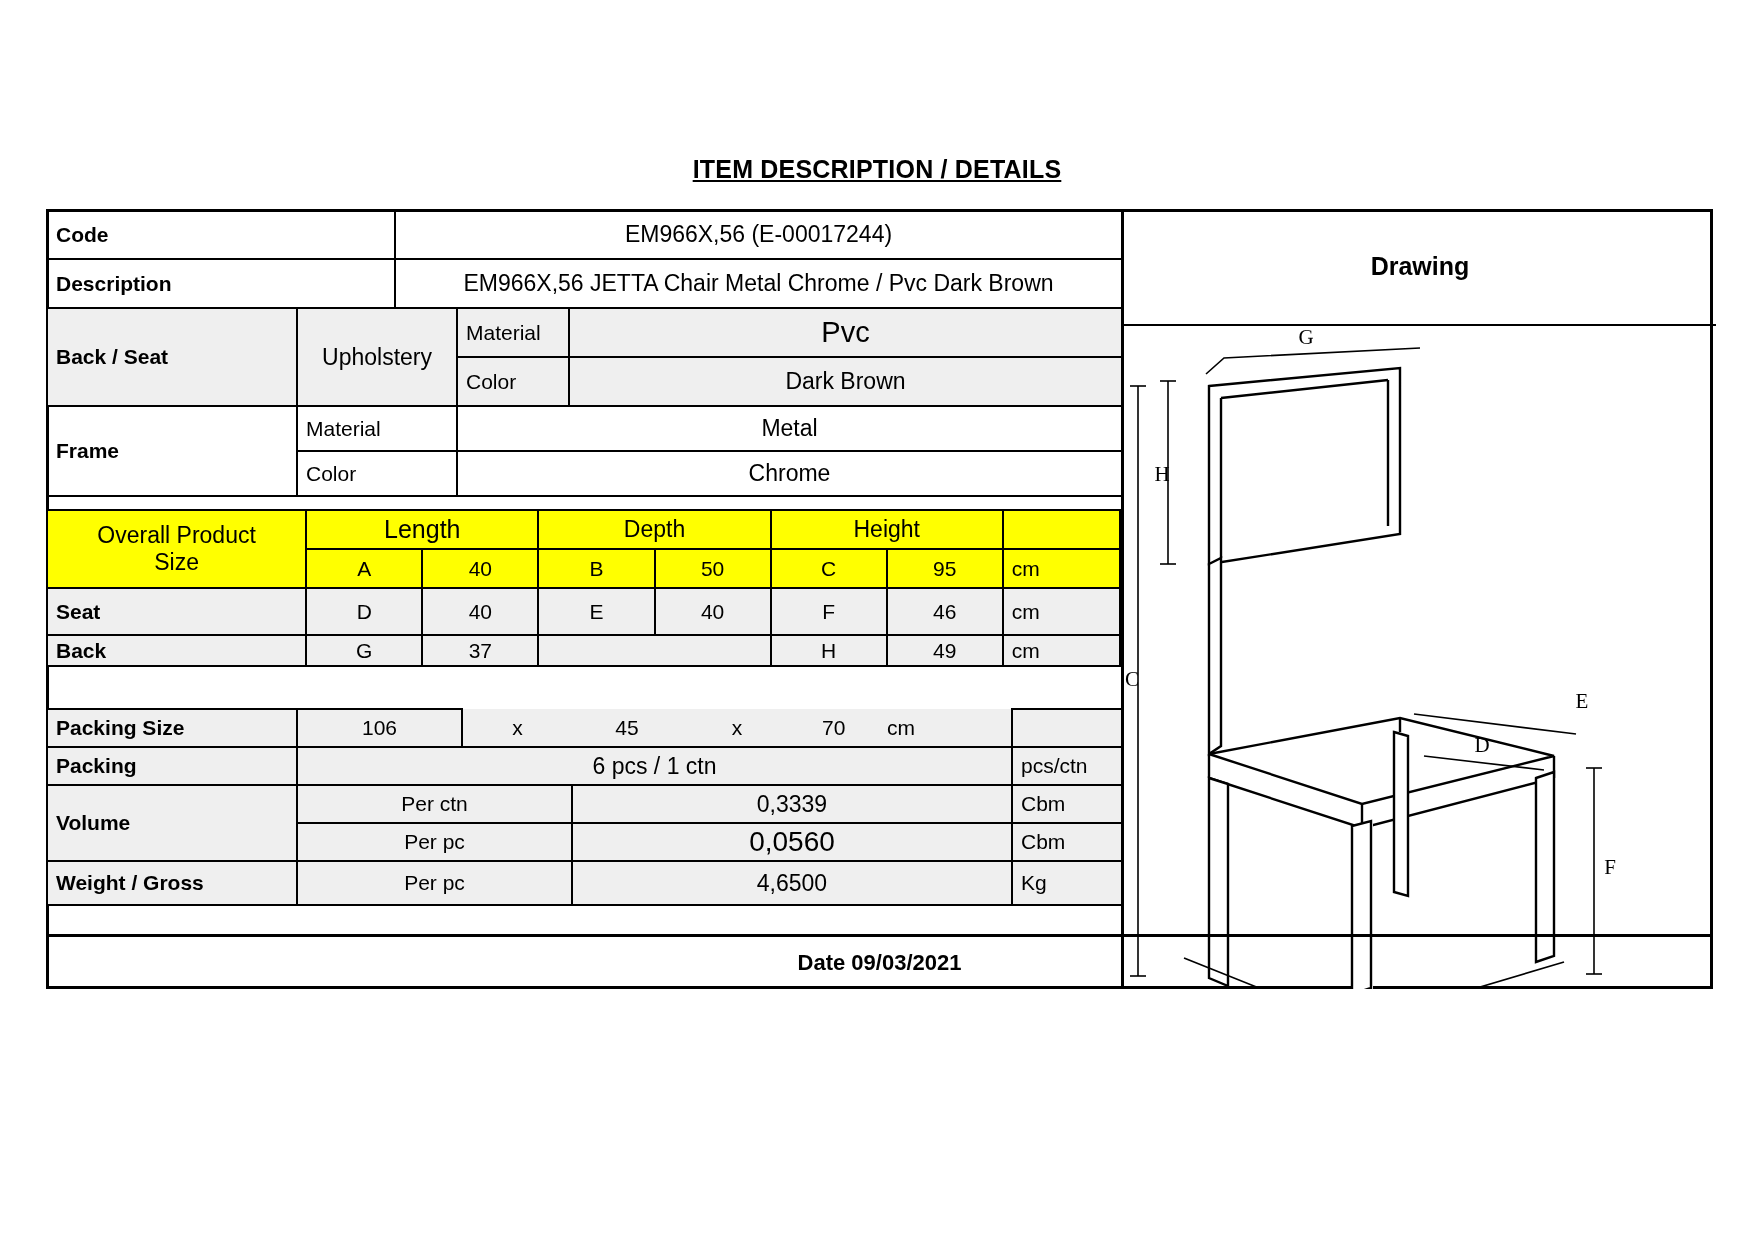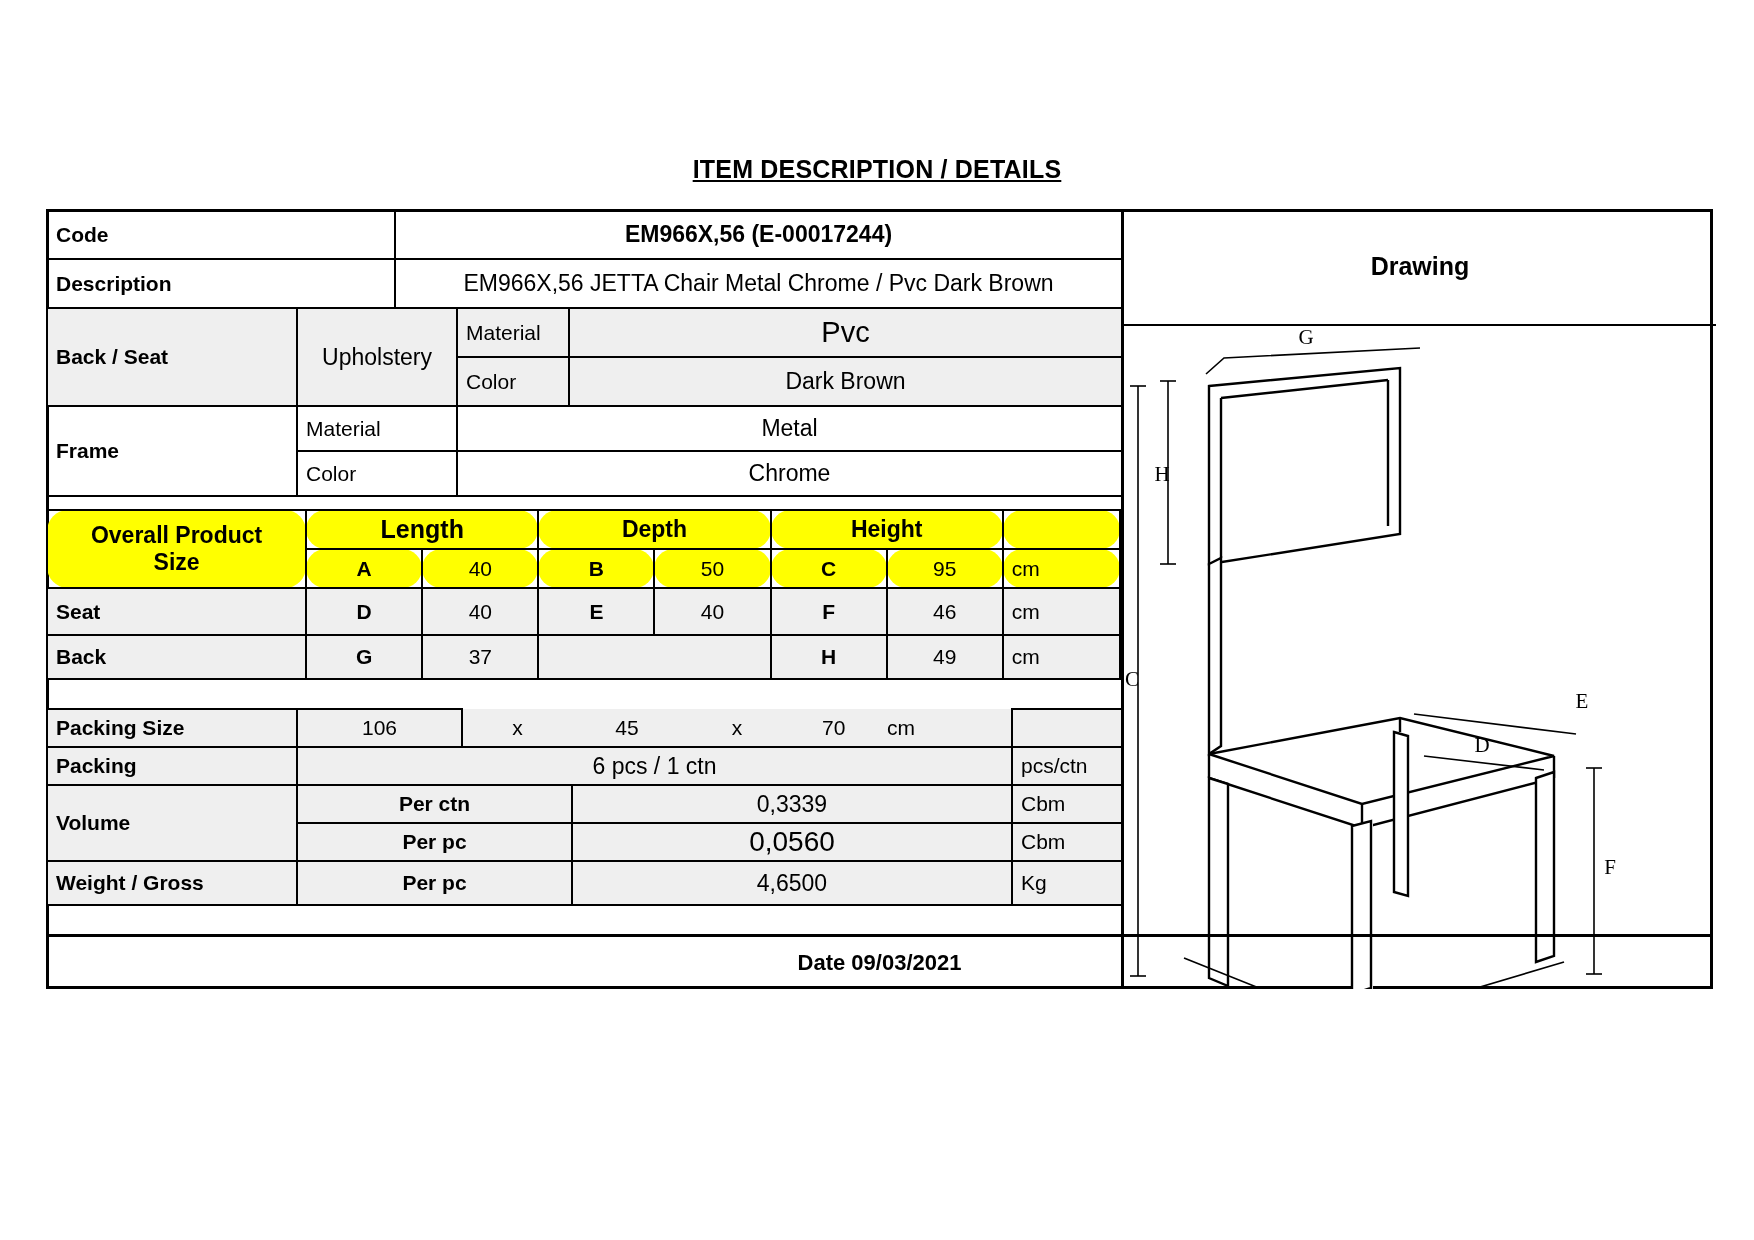--- a/index.html
+++ b/index.html
@@ -70,26 +70,26 @@
     table-layout: fixed;
   }
   table.t td {
     border: 2px solid #000;
     padding: 2px 8px;
     font-size: 21px;
     vertical-align: middle;
     box-sizing: border-box;
   }
 
-  .b { font-weight: bold; }
+  .b { font-weight: normal; }
   .c { text-align: center; }
   .l { text-align: left; }
   .lbl { font-size: 23px; font-weight: bold; }
   .shade { background: #efefef; }
-  .yellow { background: #ffff00; border-radius: 21px; }
+  .yellow { background: #ffff00; }
   .noborder { border: none !important; }
 
   
   .secA { position: absolute; left: 0; top: 0; width: 1075px; }
   .secA td { height: 49px; border-radius: 21px; }
 
   
   .secB { position: absolute; left: 0; top: 98px; width: 1075px; }
 
   
@@ -229,21 +229,21 @@
         <td class="lbl l shade" style="height:47px">Seat</td>
         <td class="b c shade">D</td>
         <td class="c shade">40</td>
         <td class="b c shade">E</td>
         <td class="c shade">40</td>
         <td class="b c shade">F</td>
         <td class="c shade">46</td>
         <td class="l shade">cm</td>
       </tr>
       <tr>
-        <td class="lbl l shade" style="height:44px">Back</td>
+        <td class="lbl l shade" style="height:31px">Back</td>
         <td class="b c shade">G</td>
         <td class="c shade">37</td>
         <td class="c shade" colspan="2"></td>
         <td class="b c shade">H</td>
         <td class="c shade">49</td>
         <td class="l shade">cm</td>
       </tr>
     </tbody>
       </table>
 

